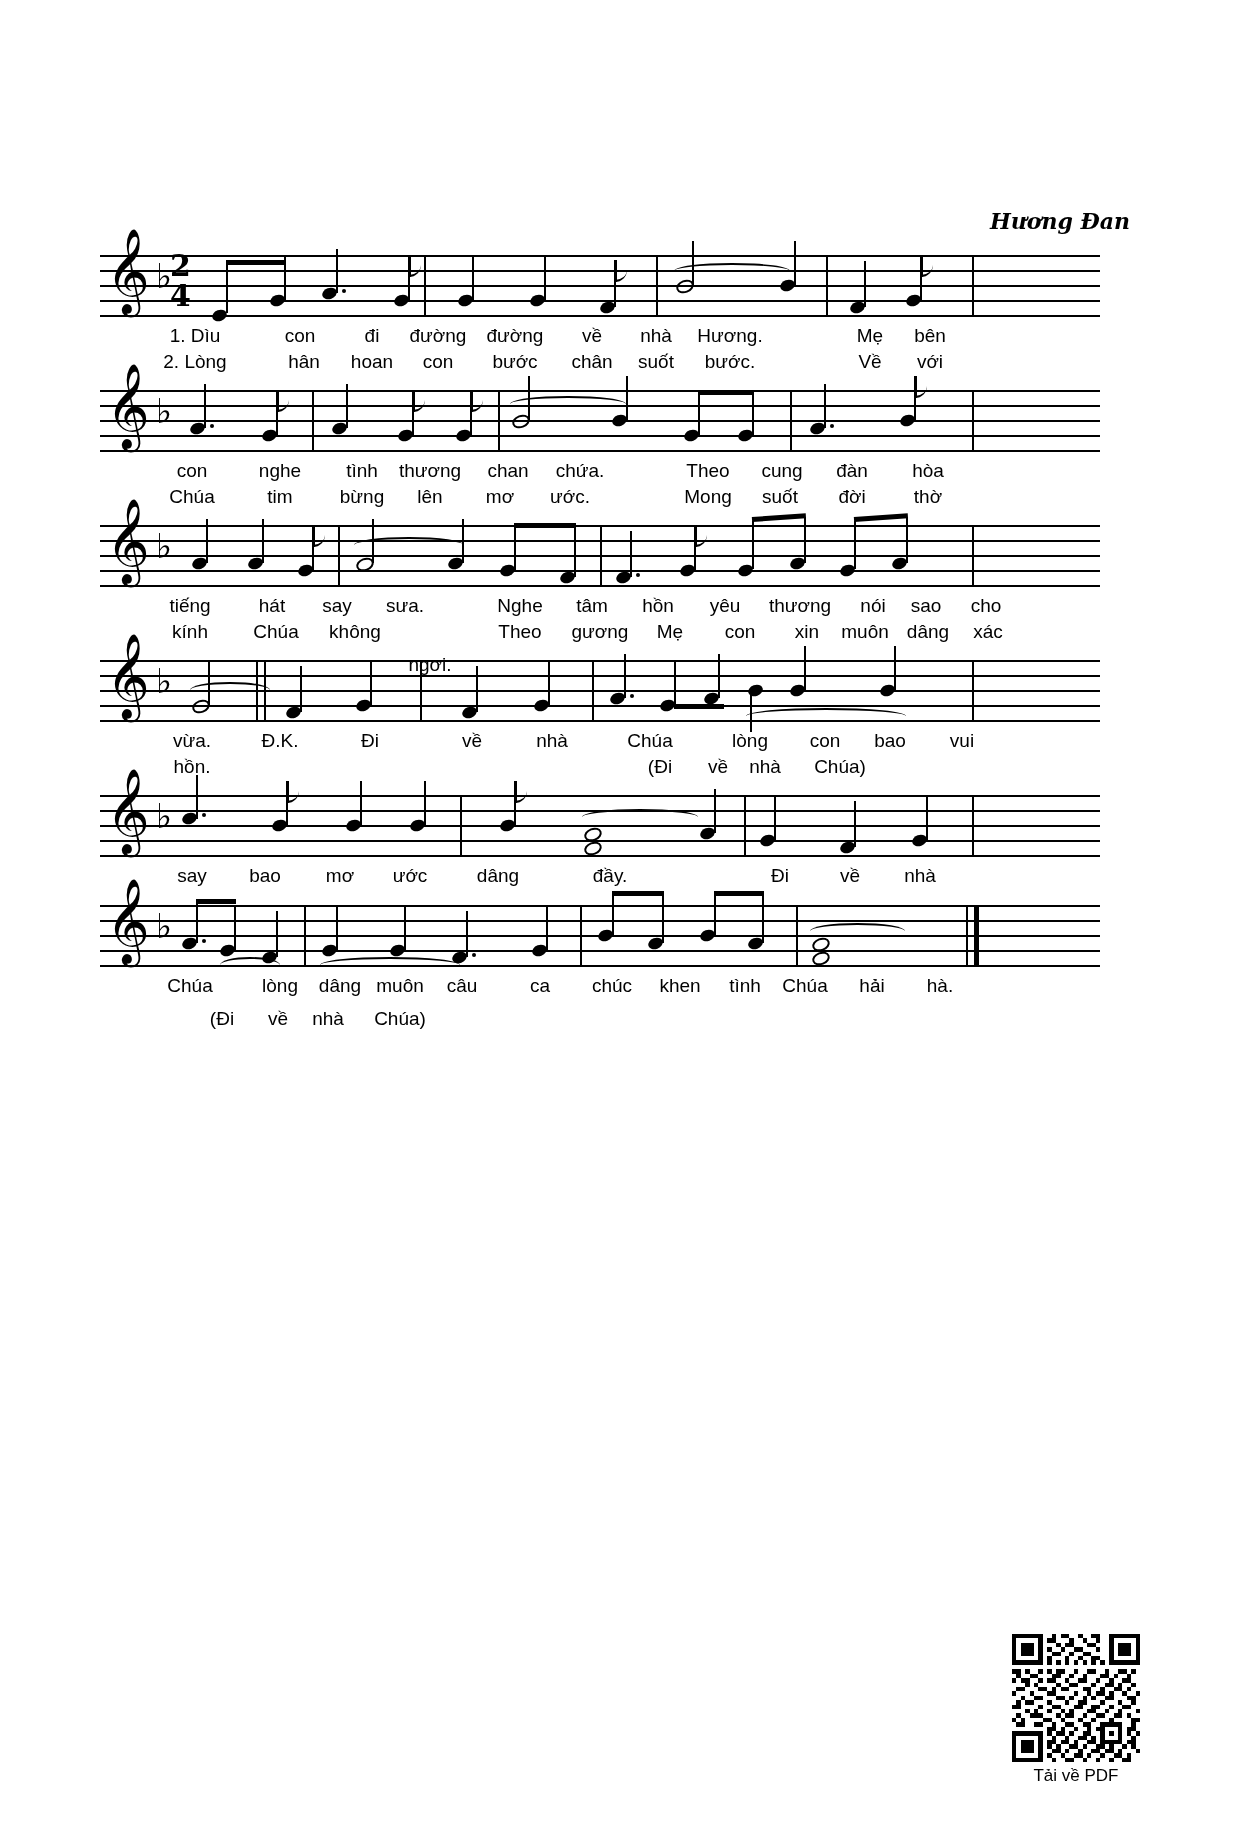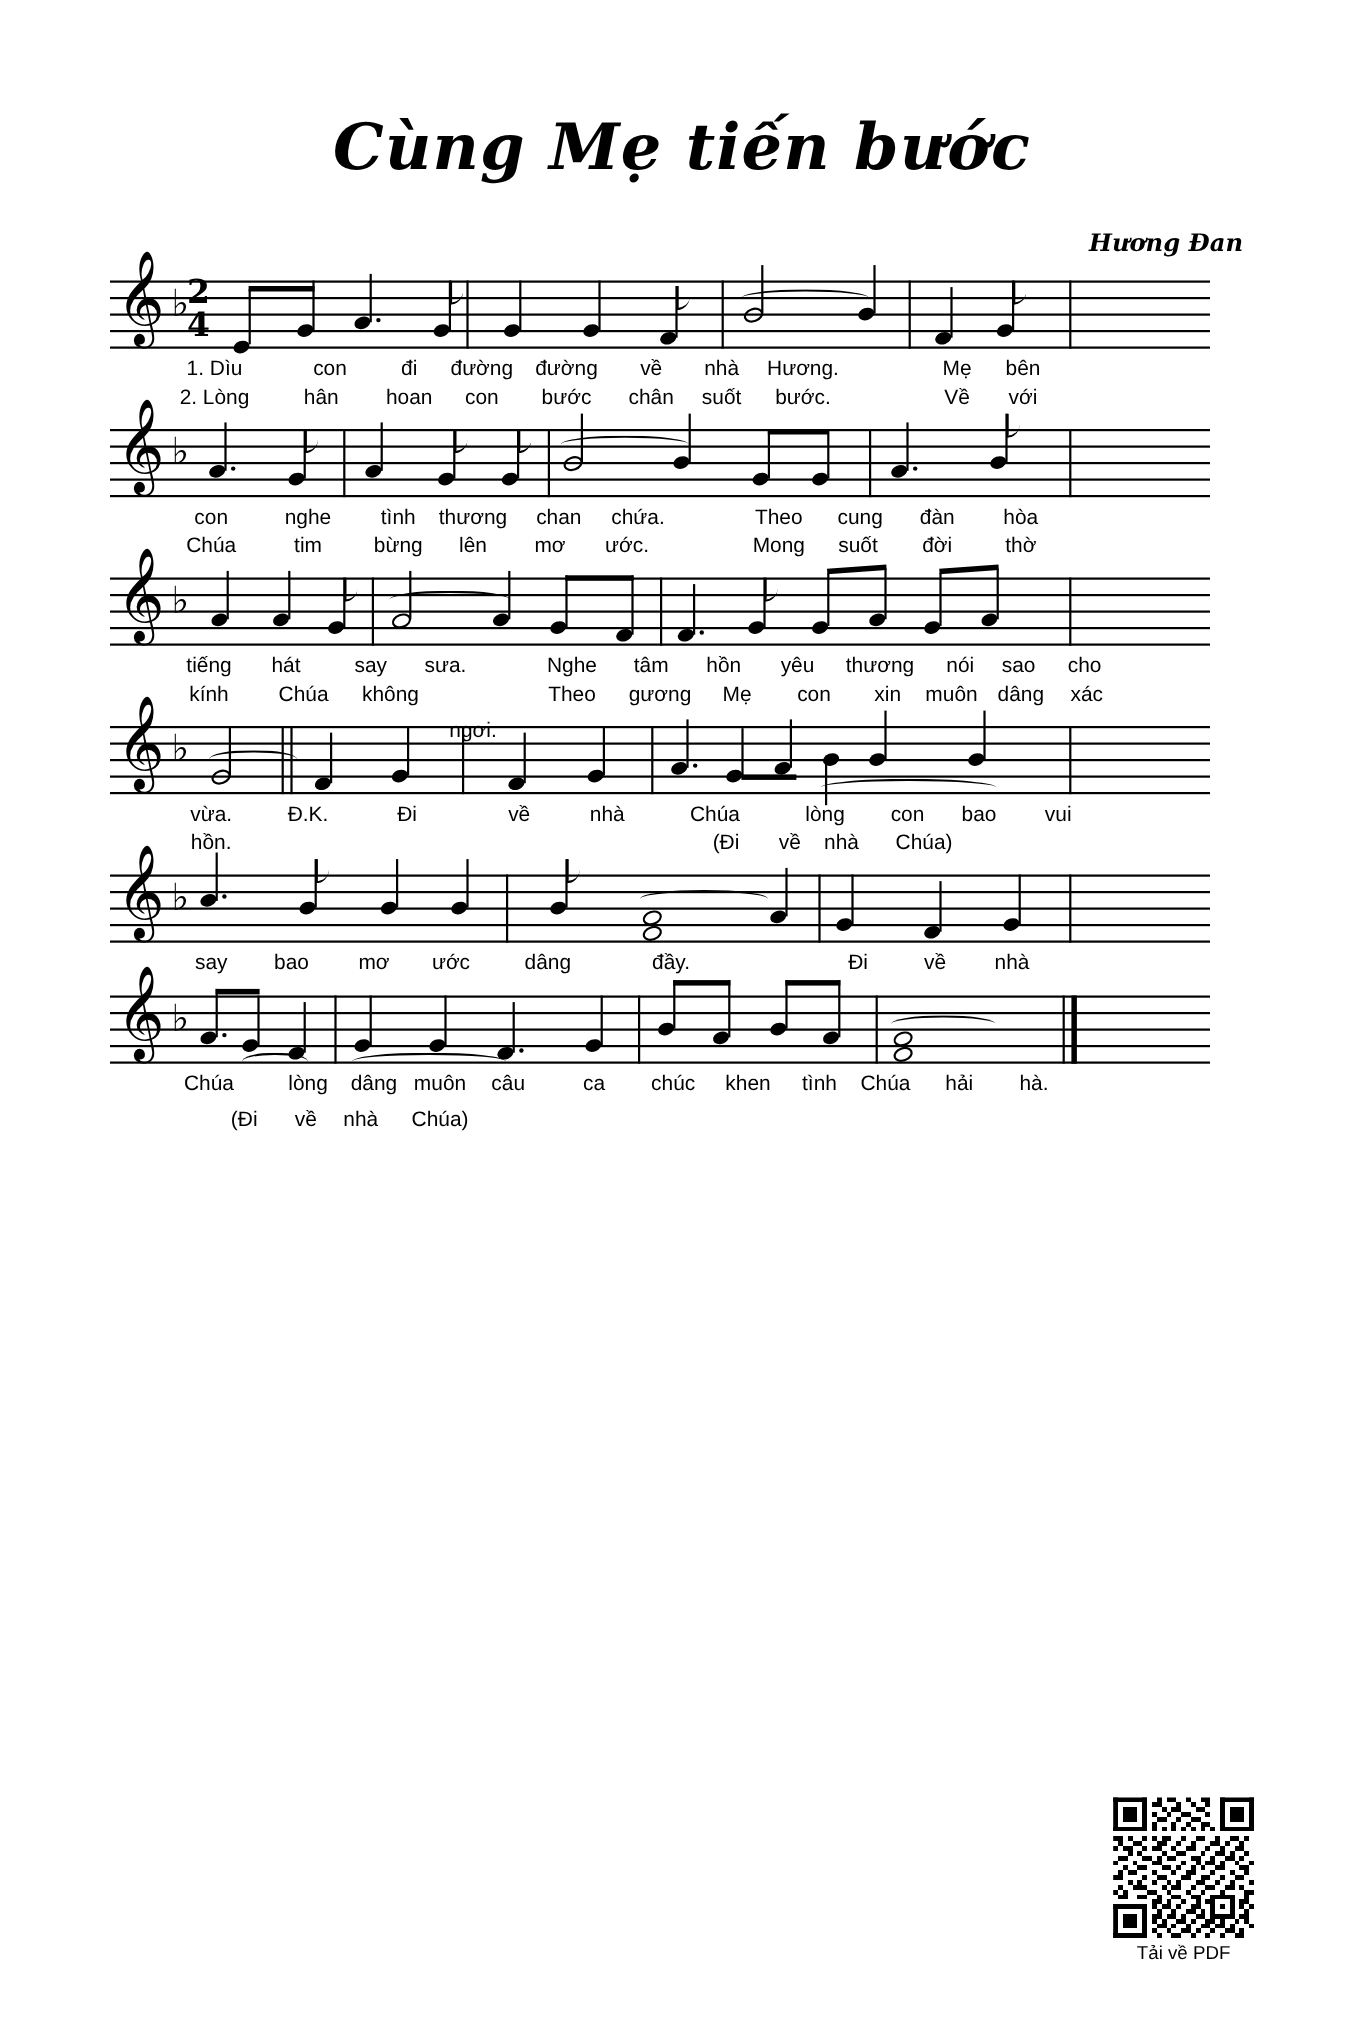--- a/index.html
+++ b/index.html
@@ -182,21 +182,20 @@
   .qr-caption {
     margin-top: 4px;
     font-size: 17px;
   }
 </style>
 </head>
 <body>
 
 <div class="sheet">
 
-  <div class="title">Cùng Mẹ tiến bước</div>
   <div class="composer">Hương Đan</div>
 
   <div class="system" style="top:255px;">
     <div class="staff">
       <div class="line"></div>
       <div class="line"></div>
       <div class="line"></div>
       <div class="line"></div>
       <div class="line"></div>
 
@@ -256,21 +255,21 @@
       <span style="left:338px;">đường</span>
       <span style="left:415px;">đường</span>
       <span style="left:492px;">về</span>
       <span style="left:556px;">nhà</span>
       <span style="left:630px;">Hương.</span>
       <span style="left:770px;">Mẹ</span>
       <span style="left:830px;">bên</span>
     </div>
     <div class="lyricrow" style="top:96px;">
       <span style="left:95px;">2. Lòng</span>
-      <span style="left:192px;">hân</span>
+      <span style="left:204px;">hân</span>
       <span style="left:272px;">hoan</span>
       <span style="left:338px;">con</span>
       <span style="left:415px;">bước</span>
       <span style="left:492px;">chân</span>
       <span style="left:556px;">suốt</span>
       <span style="left:630px;">bước.</span>
       <span style="left:770px;">Về</span>
       <span style="left:830px;">với</span>
     </div>
   </div>
@@ -408,21 +407,21 @@
       <div class="stem" style="left:754px; top:-4px; height:48px;"></div>
       <div class="nh" style="left:792px; top:33px;"></div>
       <div class="stem" style="left:806px; top:-8px; height:46px;"></div>
       <div class="beam" style="left:754px; top:-8px; width:54px; transform:rotate(-4deg); transform-origin:left center;"></div>
 
       <div class="barline" style="left:872px;"></div>
     </div>
 
     <div class="lyricrow" style="top:70px;">
       <span style="left:90px;">tiếng</span>
-      <span style="left:160px;">hát</span>
+      <span style="left:172px;">hát</span>
       <span style="left:237px;">say</span>
       <span style="left:305px;">sưa.</span>
       <span style="left:420px;">Nghe</span>
       <span style="left:492px;">tâm</span>
       <span style="left:558px;">hồn</span>
       <span style="left:625px;">yêu</span>
       <span style="left:700px;">thương</span>
       <span style="left:773px;">nói</span>
       <span style="left:826px;">sao</span>
       <span style="left:886px;">cho</span>

